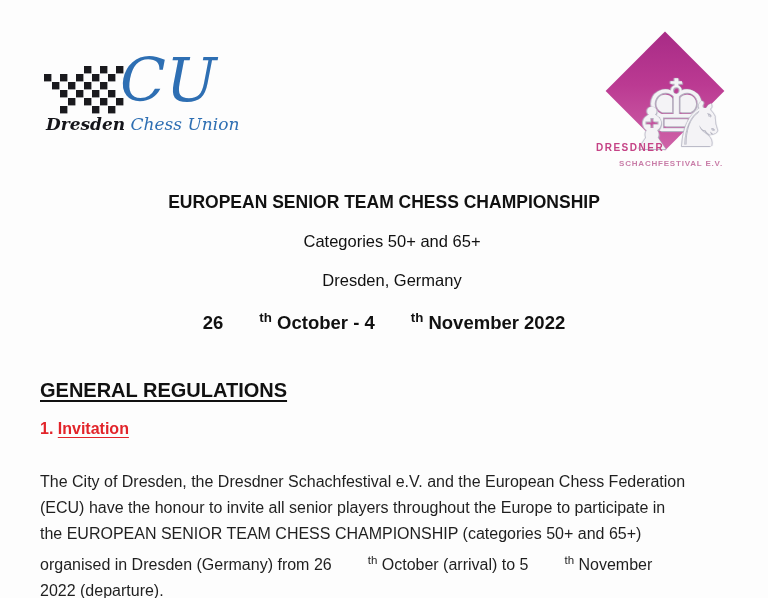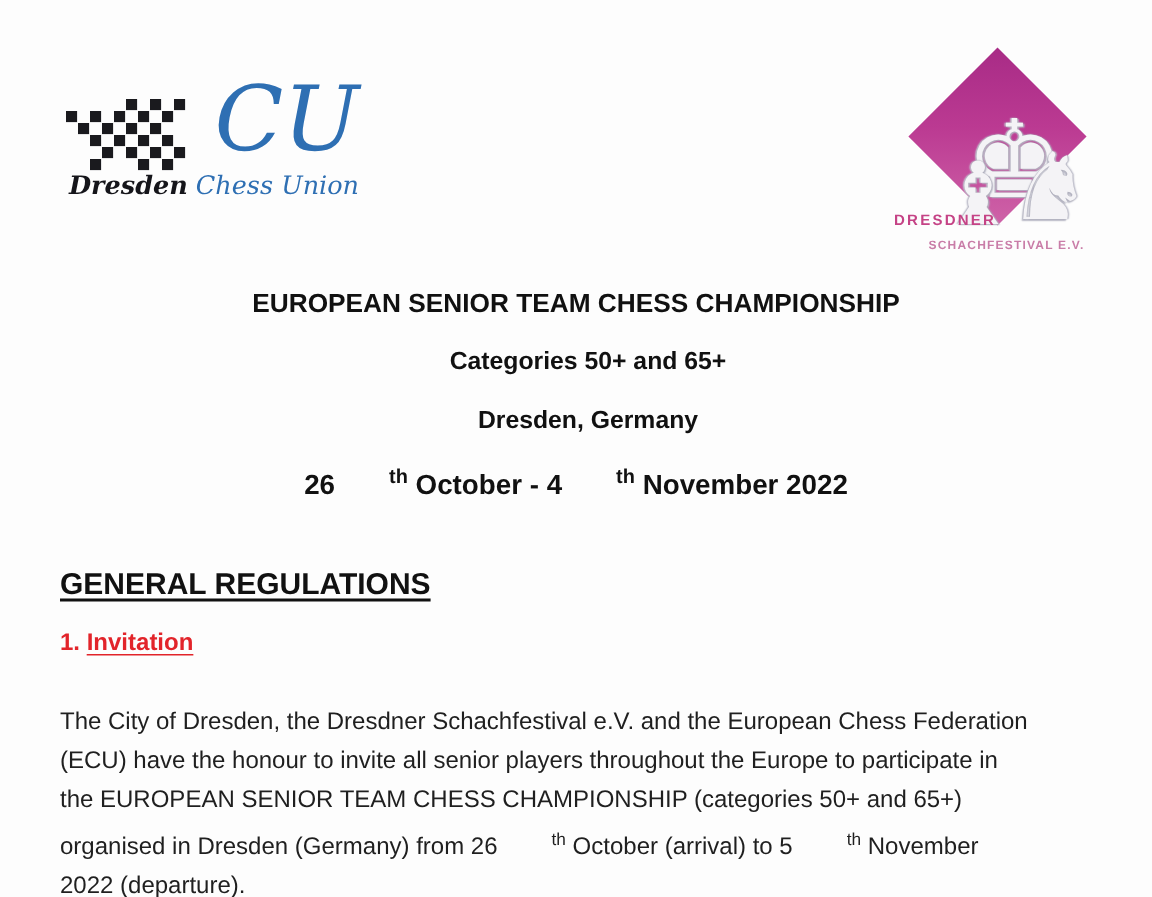--- a/index.html
+++ b/index.html
@@ -11,21 +11,21 @@
     color: #1f1f1f;
     overflow: hidden;
   }
 
   
   #ecu-logo { position: absolute; left: 44px; top: 58px; width: 200px; height: 80px; }
   #ecu-checker { position: absolute; left: 0; top: 8px; }
   #ecu-acronym {
     position: absolute; left: 76px; top: -8px;
     font-family: "DejaVu Serif", serif; font-style: italic;
-    font-size: 60px; line-height: 1; color: #2e6fb3; margin-left: 23px;
+    font-size: 60px; line-height: 1; color: #2e6fb3;
   }
   #ecu-caption {
     position: absolute; left: 2px; top: 56px; white-space: nowrap;
     font-family: "DejaVu Serif", serif; font-style: italic; font-size: 17px;
   }
   #ecu-caption .black-part { color: #15151a; font-weight: bold; }
   #ecu-caption .blue-part  { color: #2e6fb3; }
 
   
   #dresdner-logo { position: absolute; left: 596px; top: 30px; width: 150px; height: 145px; }
@@ -48,21 +48,21 @@
     font-size: 10px; font-weight: bold; letter-spacing: 1.5px; color: #c54386;
   }
   #dresdner-subtitle {
     position: absolute; left: 0; top: 129px; width: 150px; text-align: center;
     font-size: 8px; font-weight: bold; letter-spacing: 0.8px; color: #c97da8;
   }
 
   
   #heading-block { position: absolute; left: 0; top: 192px; width: 768px; text-align: center; }
   .title-line1 { font-size: 17.5px; font-weight: bold; color: #111; margin: 0 0 19px 0; }
-  .title-line  { font-size: 16.5px; font-weight: bold; color: #111; margin: 0 0 20px 16px; }
+  .title-line  { font-size: 16.5px; font-weight: normal; color: #111; margin: 0 0 20px 16px; }
   .date-line   { font-size: 18.5px; font-weight: bold; color: #111; margin: 6px 0 0 0; }
   sup.th { font-size: 72%; vertical-align: super; margin-left: 36px; }
 
   
   #general-heading {
     position: absolute; left: 40px; top: 379px;
     font-size: 20px; font-weight: bold; color: #111;
     text-decoration: underline; text-underline-offset: 3px; text-align: center;
   }
   #invitation-heading {

